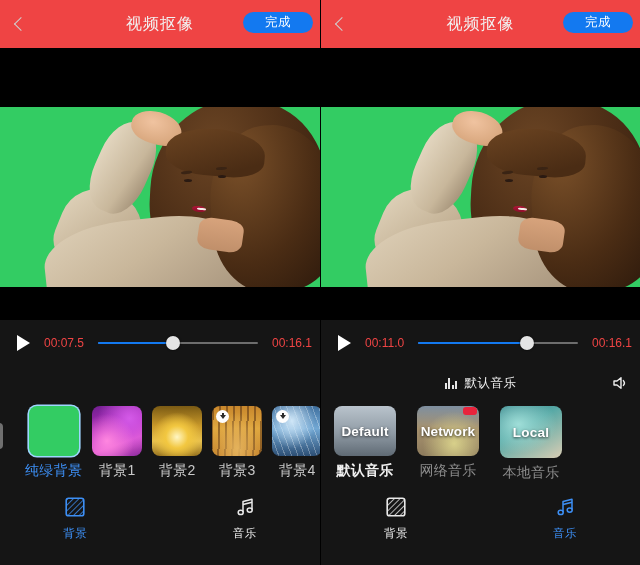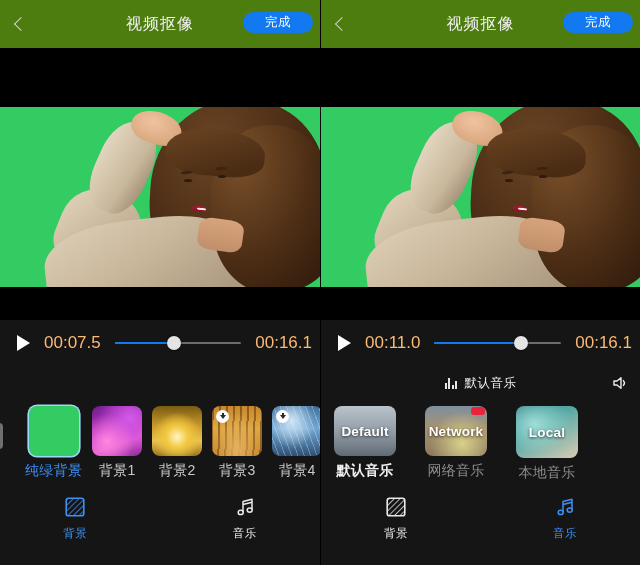--- a/index.html
+++ b/index.html
@@ -4,21 +4,21 @@
 <style>
   html,body{margin:0;padding:0;background:#000;}
   body{width:640px;height:565px;overflow:hidden;
        font-family:"Liberation Sans","DejaVu Sans",sans-serif;
        -webkit-font-smoothing:antialiased;}
   .screen{position:relative;width:640px;height:565px;display:flex;}
   .panel{position:relative;width:320px;height:565px;background:#151515;overflow:hidden;}
   .panel + .panel{border-left:1px solid #000;width:319px;}
 
   
-  .header{position:relative;height:48px;background:#4d7c0f;}
+  .header{position:relative;height:48px;background:#ef4444;}
   .back-btn{position:absolute;left:6px;top:0;width:30px;height:48px;
             display:flex;align-items:center;justify-content:center;}
   .chev{display:block;width:9px;height:9px;border-left:1.6px solid #cfcfcf;
         border-bottom:1.6px solid #cfcfcf;transform:rotate(45deg);}
   .title{position:absolute;left:0;right:0;top:0;height:48px;line-height:48px;
          text-align:center;color:#f2f2f2;font-size:16px;letter-spacing:1px;}
   .done-btn{position:absolute;right:7px;top:12px;height:21px;min-width:48px;padding:0 11px;
             border-radius:11px;background:#1379f0;color:#fff;font-size:12.5px;
             display:flex;align-items:center;justify-content:center;letter-spacing:.5px;}
 
@@ -60,21 +60,21 @@
   .brow-l{left:56.5%;top:35.5%;transform:rotate(-6deg);}
   .brow-r{left:67.5%;top:33.5%;transform:rotate(-4deg);}
   .lips{left:60%;top:55%;width:14px;height:6px;border-radius:50%;
         background:linear-gradient(180deg,#b01638,#8d0f2a);transform:rotate(6deg);}
   .teeth{left:61.5%;top:56.3%;width:9px;height:2px;border-radius:40%;background:#f3ece6;transform:rotate(6deg);}
 
   
   .transport{position:relative;height:46px;background:#151515;display:flex;align-items:center;}
   .play-ico{margin-left:17px;width:0;height:0;border-left:13px solid #fff;
             border-top:8px solid transparent;border-bottom:8px solid transparent;}
-  .time{color:#fdba74;font-size:17px;margin-left:14px;white-space:nowrap;}
+  .time{color:#ef4444;font-size:12px;margin-left:14px;white-space:nowrap;}
   .time.right{margin-left:0;margin-right:8px;}
   .slider{position:relative;flex:1;height:18px;margin:0 14px;display:flex;align-items:center;}
   .track{position:absolute;left:0;right:0;height:2.5px;background:#6d6d6d;border-radius:2px;}
   .fill{position:absolute;left:0;height:2.5px;background:#1379f0;border-radius:2px;}
   .knob{position:absolute;width:14px;height:14px;border-radius:50%;background:#e4e4e4;
         box-shadow:0 0 2px #000;transform:translateX(-7px);}
 
   
   .musicbar{position:relative;height:34px;display:flex;align-items:center;justify-content:center;}
   .musicbar .eq{display:flex;align-items:flex-end;gap:1.6px;height:11px;margin-right:7px;}
@@ -302,21 +302,21 @@
       <span class="mlabel">默认音乐</span>
       <span class="spk">
         <svg width="20" height="20" viewBox="0 0 20 20">
           <path d="M4 8h3l4-3.2v10.4L7 12H4z" fill="none" stroke="#ededed" stroke-width="1.4" stroke-linejoin="round"></path>
           <path d="M13.4 7.6a3.6 3.6 0 0 1 0 4.8" fill="none" stroke="#ededed" stroke-width="1.4" stroke-linecap="round"></path>
         </svg>
       </span>
     </div>
 
     <div class="strip">
-      <div class="items" style="padding-left:13px;gap:29px;">
+      <div class="items" style="padding-left:13px;gap:21px;">
 
         <div class="item">
           <div class="thumb" style="width:62px;height:50px;background:
                linear-gradient(180deg,#b9c3cc 0%,#8f9aa4 55%,#5f6a74 100%);">
             <div class="ovl">Default</div>
           </div>
           <div class="ilabel strong">默认音乐</div>
         </div>
 
         <div class="item">

